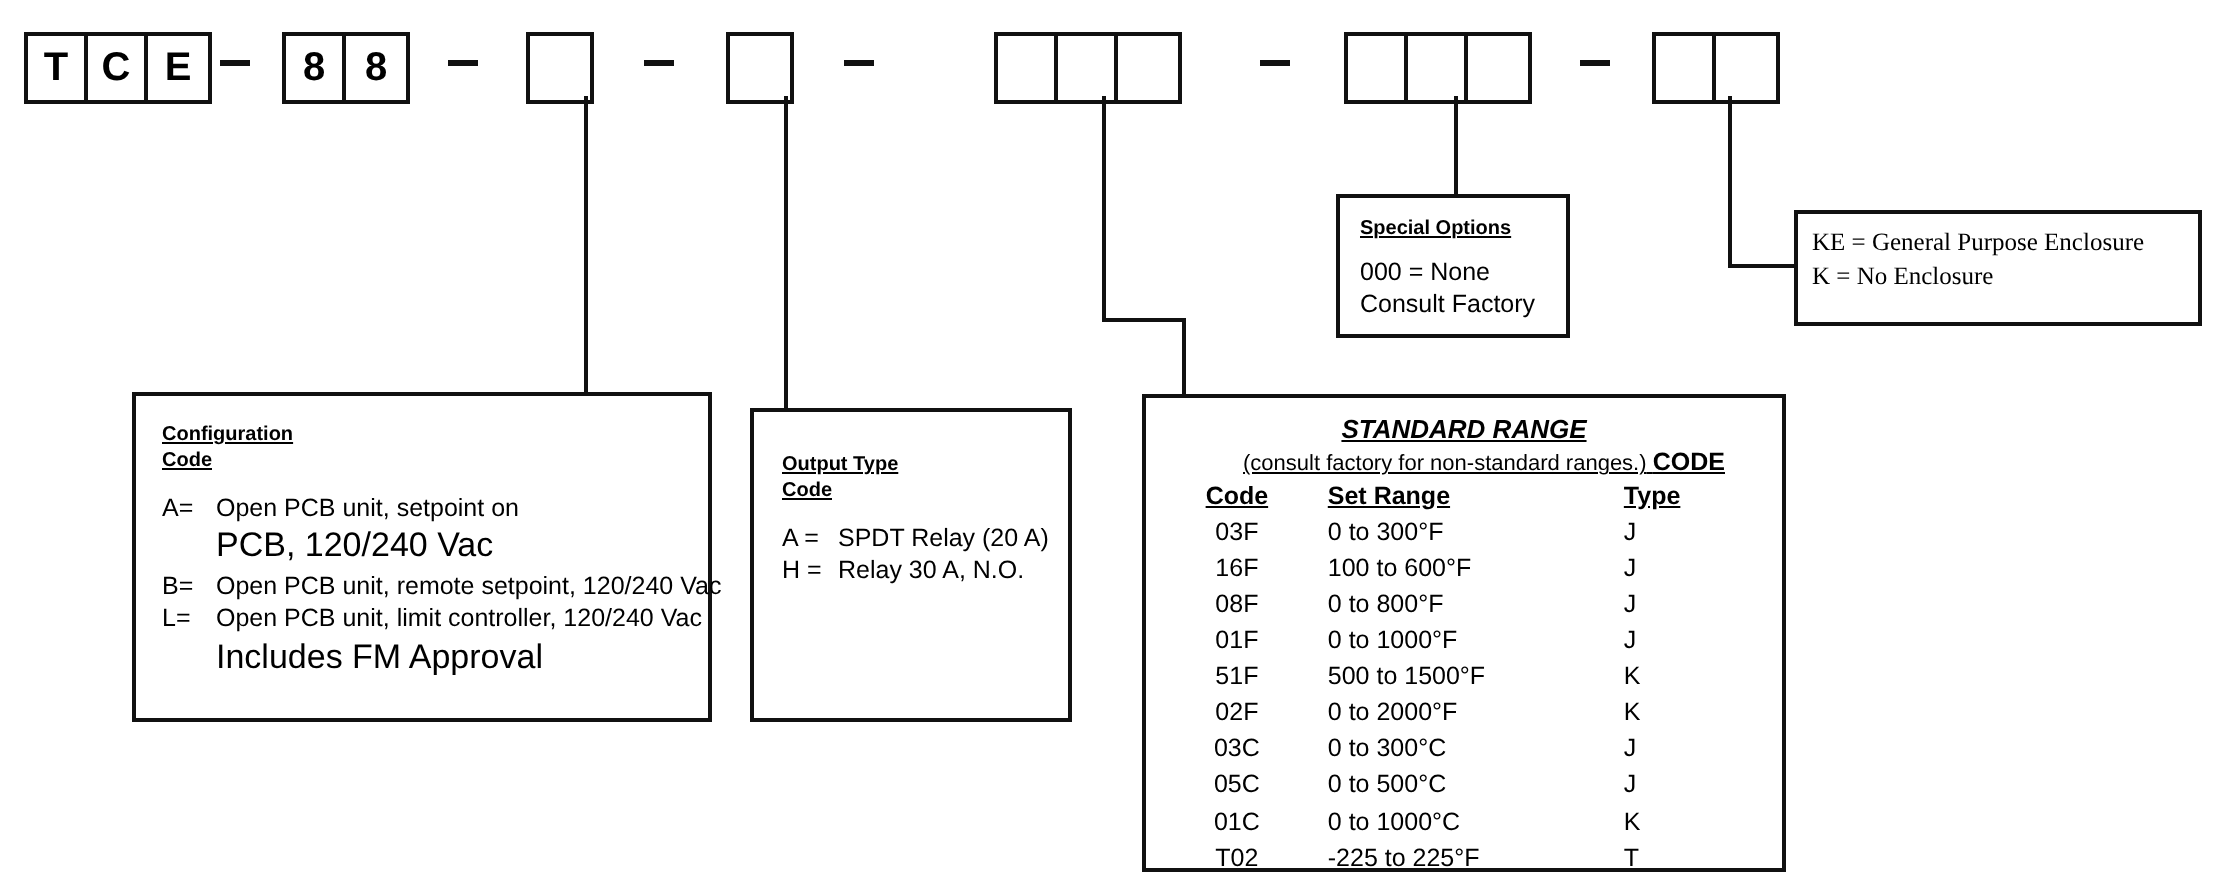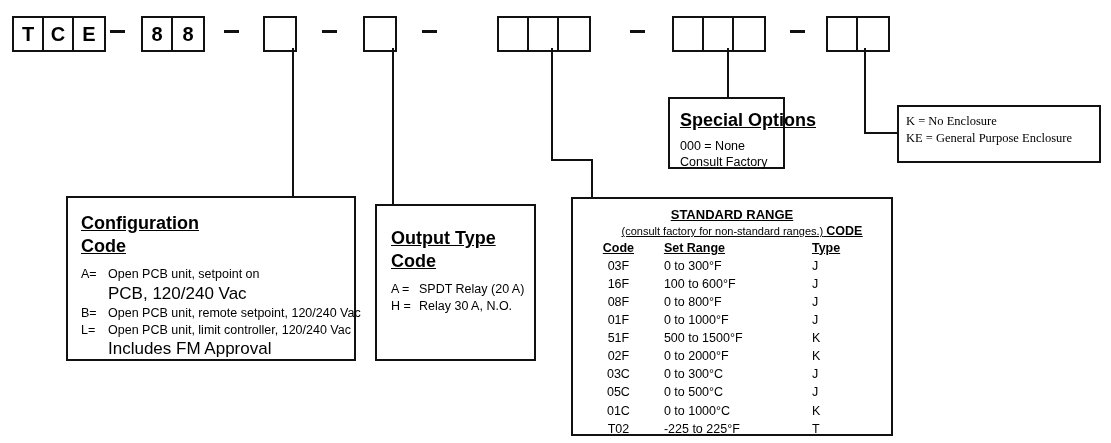--- a/index.html
+++ b/index.html
@@ -64,21 +64,21 @@
   
   .info-box {
     position: absolute;
     border: 2px solid #111111;
     background: #ffffff;
     box-sizing: border-box;
   }
   .bx-title {
     font-weight: bold;
     text-decoration: underline;
-    font-size: 18px;
+    font-size: 10px;
     line-height: 1.28;
     white-space: nowrap;
   }
   .bx-line {
     font-size: 12.5px;
     line-height: 1.3;
     white-space: nowrap;
   }
 
   
@@ -110,20 +110,21 @@
 
   
   #range-box { left: 571px; top: 197px; width: 322px; height: 239px; }
   #range-box .inner { padding: 8px 0 0 0; }
   .rng-title {
     text-align: center;
     font-weight: bold;
     font-size: 13px;
     text-decoration: underline;
     line-height: 1.25;
+    font-style: italic;
   }
   .rng-sub {
     text-align: center;
     font-size: 11px;
     text-decoration: underline;
     line-height: 1.3;
     padding-left: 20px;
   }
   .rng-sub .code-word {
     font-weight: bold;
@@ -259,22 +260,22 @@
     <div class="inner">
       <div class="bx-title">Special Options</div>
       <div style="height:6px"></div>
       <div class="bx-line">000 = None</div>
       <div class="bx-line">Consult Factory</div>
     </div>
   </div>
 
   <div class="info-box" id="therm-box">
     <div class="inner">
+      <div class="bx-line">KE = General Purpose Enclosure</div>
       <div class="bx-line">K = No Enclosure</div>
-      <div class="bx-line">KE = General Purpose Enclosure</div>
     </div>
   </div>
 
   <div class="info-box" id="range-box">
     <div class="inner">
       <div class="rng-title">STANDARD RANGE</div>
       <div class="rng-sub">
         <span>(consult factory for non-standard ranges.)</span>
         <span class="code-word">CODE</span>
       </div>

